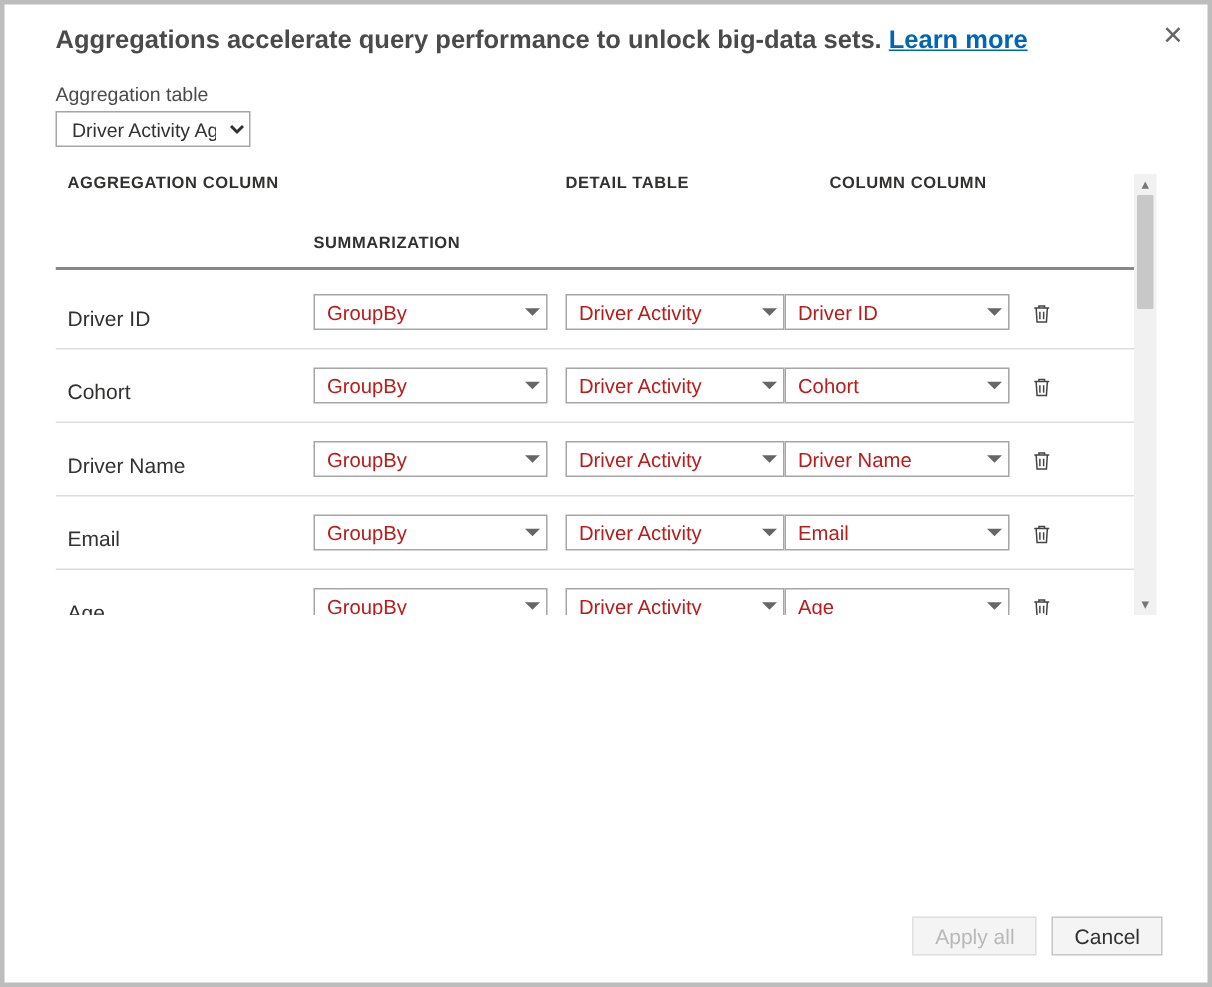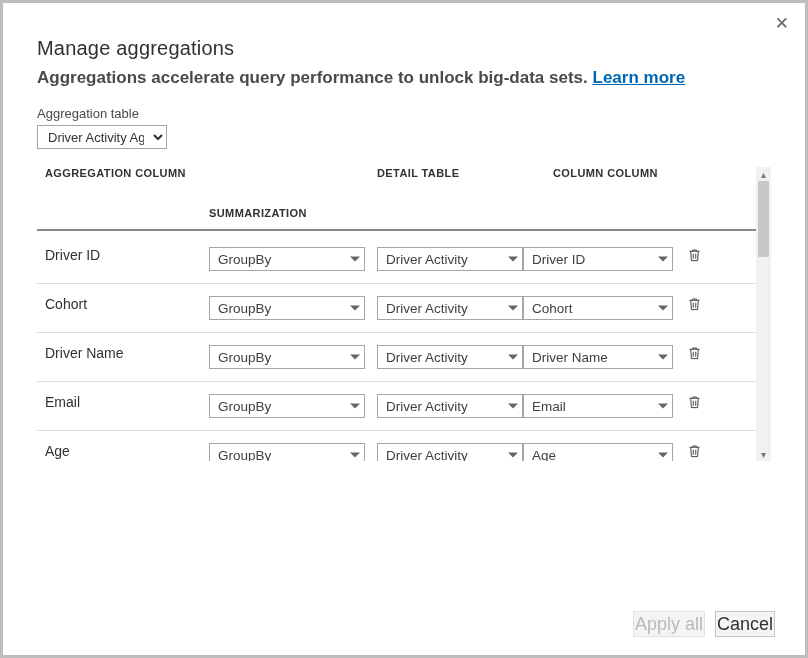--- a/index.html
+++ b/index.html
@@ -120,39 +120,39 @@
     letter-spacing: 0.4px;
     color:#323130;
   }
   .col-agg { width: 164px; }
   .col-sum { width: 168px; margin-top: 40px; }
   .col-dtab { width: 176px; }
   .col-dcol { width: 168px; }
 
   .row {
     display:flex;
-    align-items:flex-start;
+    align-items:flex-end;
     padding: 12px 16px 12px 8px;
     border-bottom: 1px solid #ddd;
   }
   .row .aggcol {
     width:164px;
     font-size:14px;
     color:#323130;
   }
   .dd {
     position:relative;
     height: 24px;
     border:1px solid #a6a6a6;
     background:#fff;
     display:flex;
     align-items:center;
     padding: 0 22px 0 8px;
     font-size:13.5px;
-    color:#404040;
+    color:#b91c1c;
     cursor:pointer;
   }
   .dd.sum  { width:156px; margin-right:12px; }
   .dd.dtab { width:146px; margin-right:0; }
   .dd.dcol { width:150px; margin-right:10px; }
   .dd .caret {
     position:absolute;
     right:4px; top:50%;
     transform: translateY(-50%);
     width:0;height:0;
@@ -167,43 +167,42 @@
   }
   .trash svg { width:15px; height:16px; }
 
   .footer {
     position:absolute;
     bottom: 18px; right: 30px;
     display:flex; gap:10px;
   }
   .btn {
     height: 26px;
-    padding: 0 1px;
+    padding: 0 14px;
     font-family:inherit;
-    font-size:18px;
+    font-size:14px;
     border:1px solid #c8c6c4;
     background:#f4f4f4;
     color:#323130;
     cursor:pointer;
   }
   .btn.disabled {
     color:#b9b9b9;
     background:#f4f4f4;
     border-color:#e0e0e0;
     cursor:default;
   }
 </style>
 </head>
 <body>
 
 <div class="dialog">
 
   <div class="close-x">✕</div>
 
-  <h1 class="title">Manage aggregations</h1>
 
   <div class="subtitle">
     <span>Aggregations accelerate query performance to unlock big-data sets. </span>
     <a href="#">Learn more</a>
   </div>
 
   <div class="controls-row">
     <div class="field">
       <span class="field-label">Aggregation table</span>
       <select class="native">

